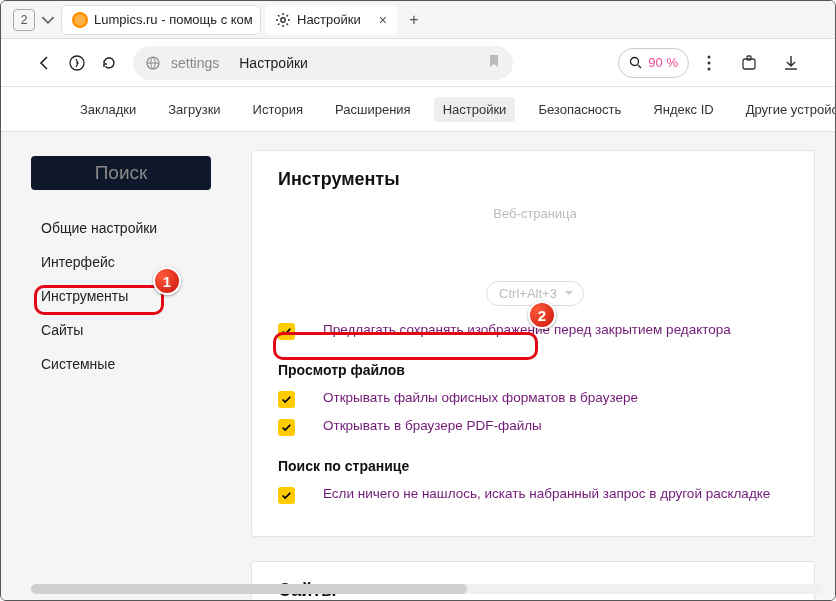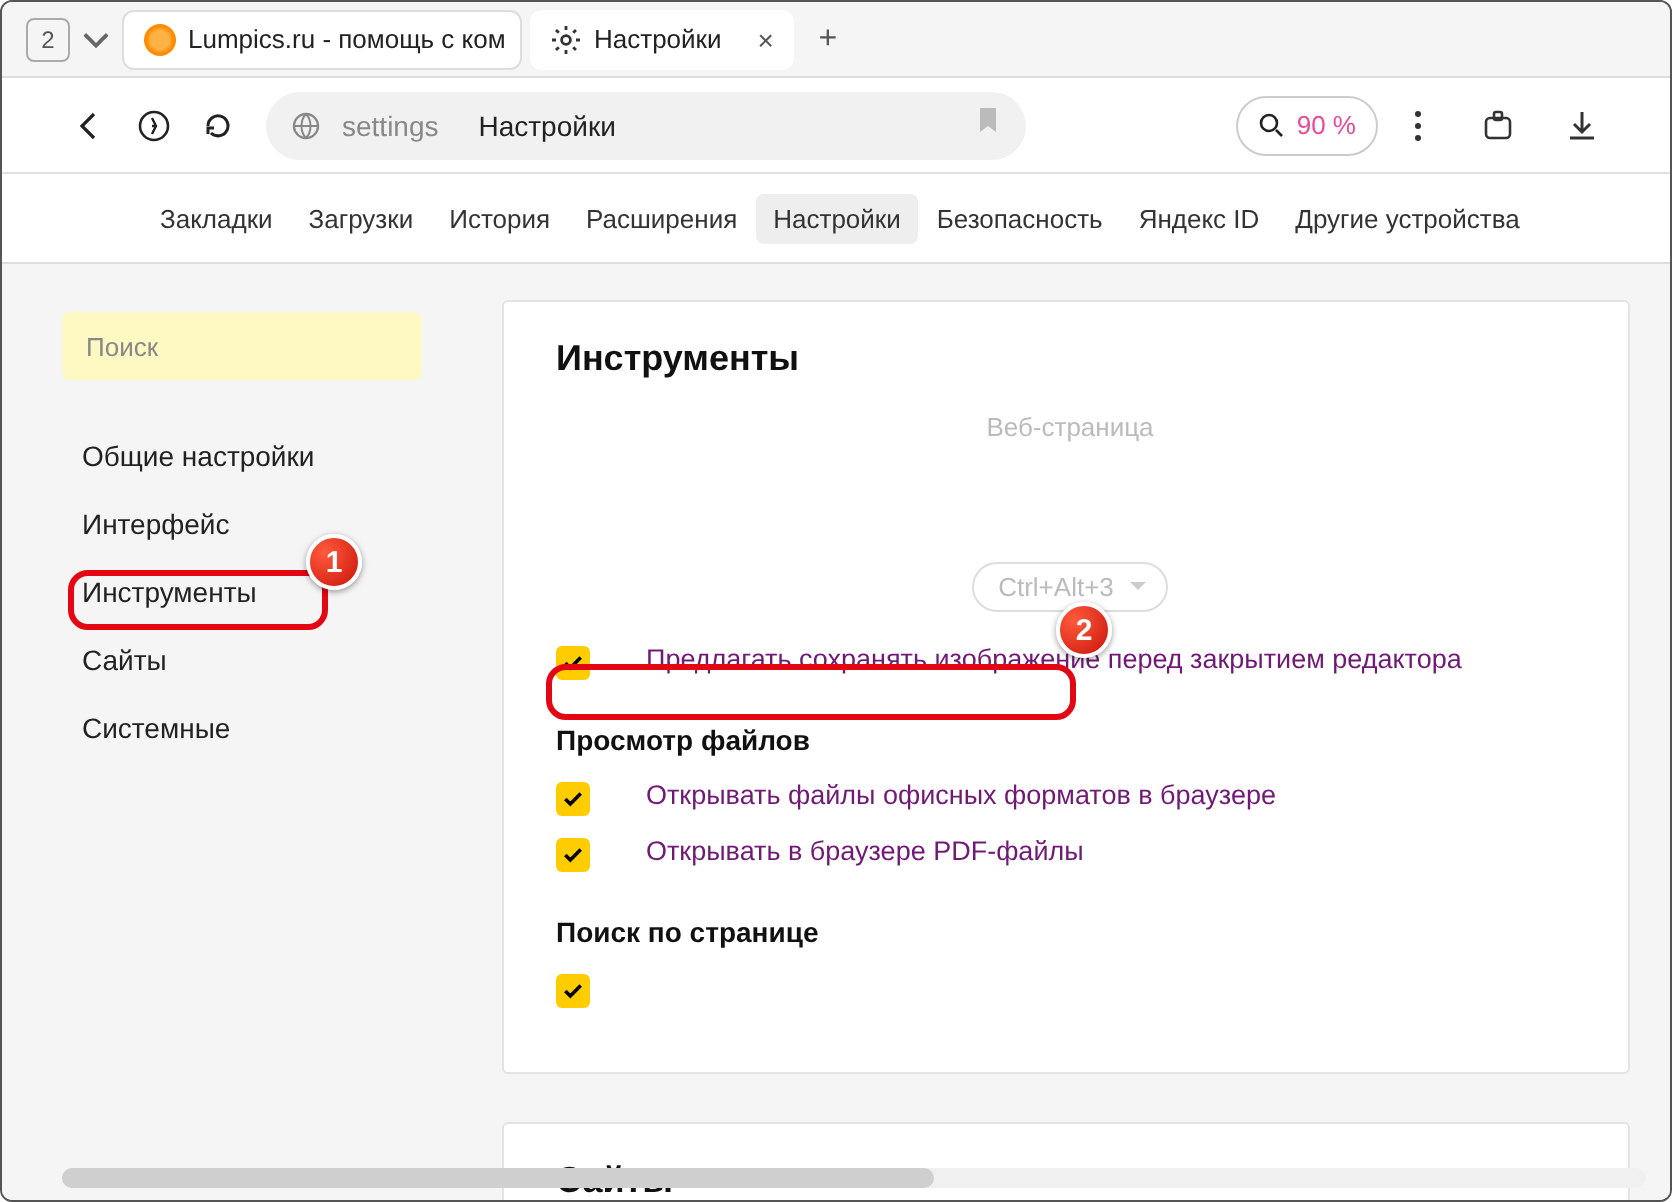--- a/index.html
+++ b/index.html
@@ -29,30 +29,30 @@
 .url-field { flex: 0 0 380px; display: flex; align-items: center; height: 34px; background: #f1f1f1; border-radius: 17px; padding: 0 12px; margin: 0 8px; gap: 10px; }
 .url-globe { width: 16px; height: 16px; }
 .url-segment1 { color: #888; font-size: 14px; }
 .url-title { color: #222; font-size: 14px; margin-left: 10px; }
 .bookmark { margin-left: auto; color: #aaa; }
 .zoom-pill { display: flex; align-items: center; height: 30px; border: 1px solid #ccc; border-radius: 15px; padding: 0 10px; font-size: 13px; color: #ec4899; gap: 6px; margin: 0 6px; }
 .more-dots { width: 28px; display: flex; align-items: center; justify-content: center; color: #333; }
 .ext-icon, .dl-icon { width: 32px; display: flex; align-items: center; justify-content: center; color: #333; margin-left: 10px; }
 
 
-.toptabs { display: flex; align-items: center; height: 44px; padding: 0 70px; font-size: 13px; color: #333; }
+.toptabs { display: flex; align-items: center; height: 44px; padding: 0 70px; gap: 14px; font-size: 13px; color: #333; }
 .toptab { padding: 5px 9px; border-radius: 4px; white-space: nowrap; }
 .toptab.active { background: #eee; }
 
 
 .main { display: flex; position: absolute; top: 130px; left: 0; right: 0; bottom: 0; background: #f5f5f5; border-top: 1px solid #ddd; }
 
 
 .sidebar { width: 230px; padding: 24px 0 0 30px; }
-.search-box { background: #fef9c3; border-radius: 4px; height: 34px; display: flex; align-items: center; padding: 0 12px; color: #888; font-size: 13px; margin-bottom: 22px; width: 180px; }
+.search-box { background: #0f172a; border-radius: 4px; height: 34px; display: flex; align-items: center; padding: 0 12px; color: #888; font-size: 19px; margin-bottom: 22px; width: 180px; justify-content: center; }
 .side-item { font-size: 14px; color: #222; padding: 8px 10px; margin-bottom: 2px; width: 180px; }
 .side-item.selected { position: relative; }
 
 
 .content { flex: 1; padding: 18px 20px 0 20px; overflow: hidden; }
 .panel { background: #fff; border: 1px solid #e3e3e3; border-radius: 3px; padding: 18px 26px 22px 26px; margin-bottom: 24px; }
 .panel-heading { font-size: 18px; font-weight: bold; color: #111; margin-bottom: 16px; }
 .disabled-row { display: flex; align-items: center; gap: 60px; color: #bbb; font-size: 13px; margin-bottom: 16px; padding-left: 4px; flex-direction: column; }
 .disabled-pill { border: 1px solid #ddd; border-radius: 14px; padding: 4px 26px 4px 12px; color: #bbb; position: relative; }
 .disabled-pill:after { content: ""; position: absolute; right: 10px; top: 9px; width: 0; height: 0; border-left: 4px solid transparent; border-right: 4px solid transparent; border-top: 4px solid #ccc; }
@@ -237,20 +237,21 @@
           <span>Открывать в браузере PDF-файлы</span>
         </div>
 
         <div class="subheading">Поиск по странице</div>
         <div class="check-row">
           <span class="checkbox">
             <svg viewBox="0 0 10 10">
                 <path d="M1.5 5l2.3 2.3L8.5 2.5" stroke="#000" stroke-width="1.6" fill="none"></path>
               </svg>
           </span>
+          <span>Если ничего не нашлось, искать набранный запрос в другой раскладке</span>
         </div>
       </div>
 
       <div class="panel">
         <div class="panel-heading">Сайты</div>
       </div>
     </div>
 
     <div class="hscroll">
       <div class="hscroll-thumb"></div>

